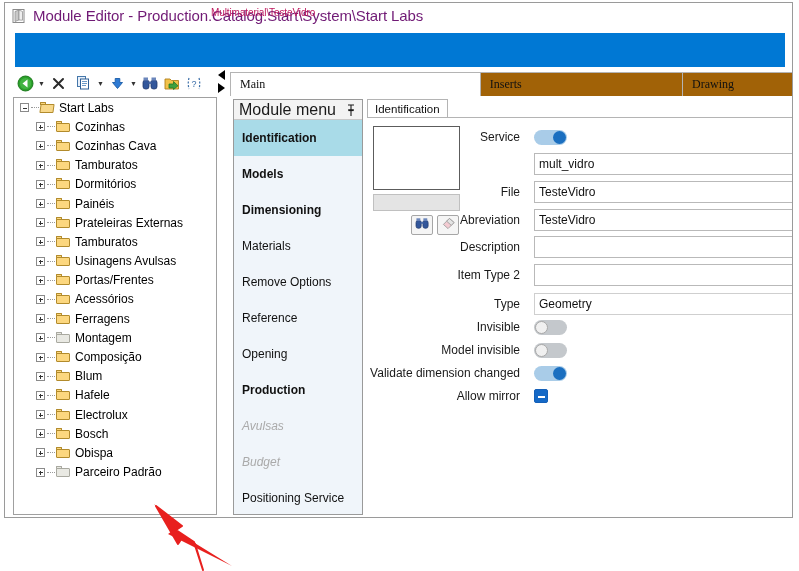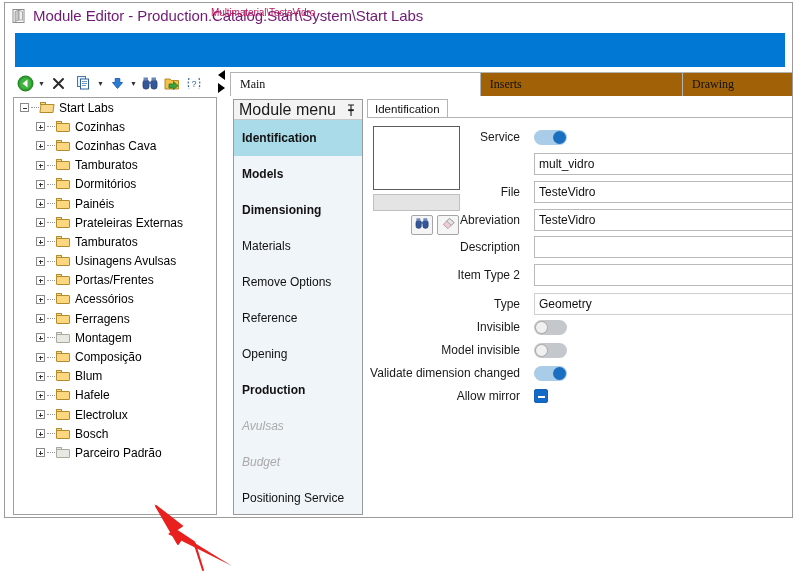--- a/index.html
+++ b/index.html
@@ -600,20 +600,29 @@
           <span class="tree-label">Electrolux</span>
         </div>
         <div class="tree-row lvl1">
           <span class="expander plus"></span>
           <span class="dots"></span>
           <span class="folder">
             <span class="ft"></span>
             <span class="fb"></span>
           </span>
           <span class="tree-label">Bosch</span>
+        </div>
+        <div class="tree-row lvl1">
+          <span class="expander plus"></span>
+          <span class="dots"></span>
+          <span class="folder">
+            <span class="ft"></span>
+            <span class="fb"></span>
+          </span>
+          <span class="tree-label">Obispa</span>
         </div>
         <div class="tree-row lvl1">
           <span class="expander plus"></span>
           <span class="dots"></span>
           <span class="folder gray">
             <span class="ft"></span>
             <span class="fb"></span>
           </span>
           <span class="tree-label">Parceiro Padrão</span>
         </div>

